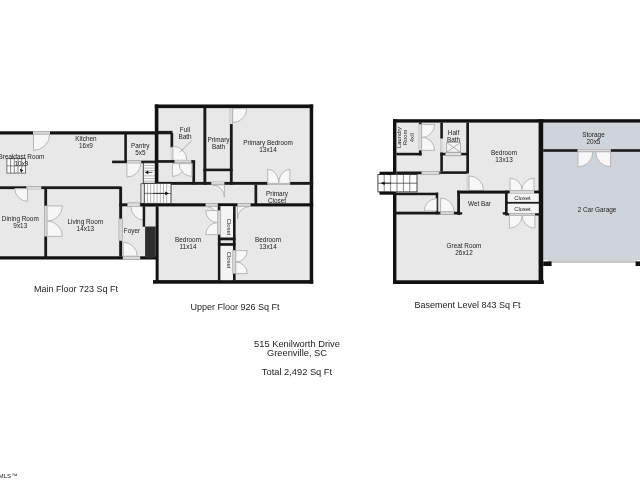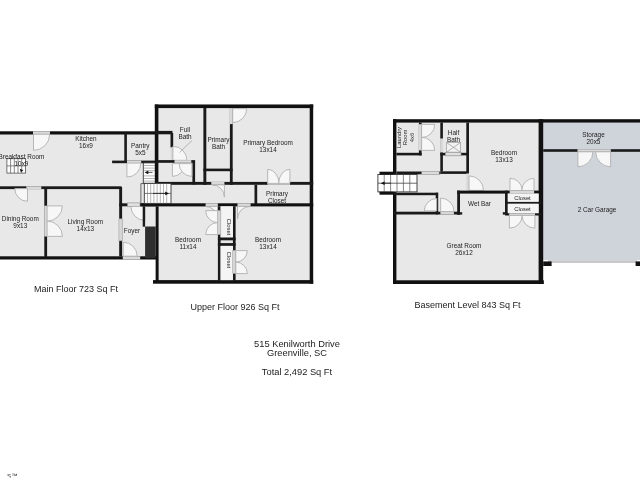--- a/index.html
+++ b/index.html
@@ -1,16 +1,16 @@
 <!DOCTYPE html>
 <html><head>
 <meta charset="utf-8">
 <style>
   html,body{margin:0;padding:0;background:#ffffff;}
-  #page{width:640px;height:480px;position:relative;background:#ffffff;overflow:hidden;border-radius:20px;}
+  #page{width:640px;height:480px;position:relative;background:#ffffff;overflow:hidden;}
   svg{display:block;}
   text{font-family:"Liberation Sans", sans-serif;fill:#222;filter:grayscale(1);}
 </style>
 </head>
 <body>
 <div id="page">
 <svg width="640" height="480" viewBox="0 0 640 480">
 
 <g id="fills">
 

